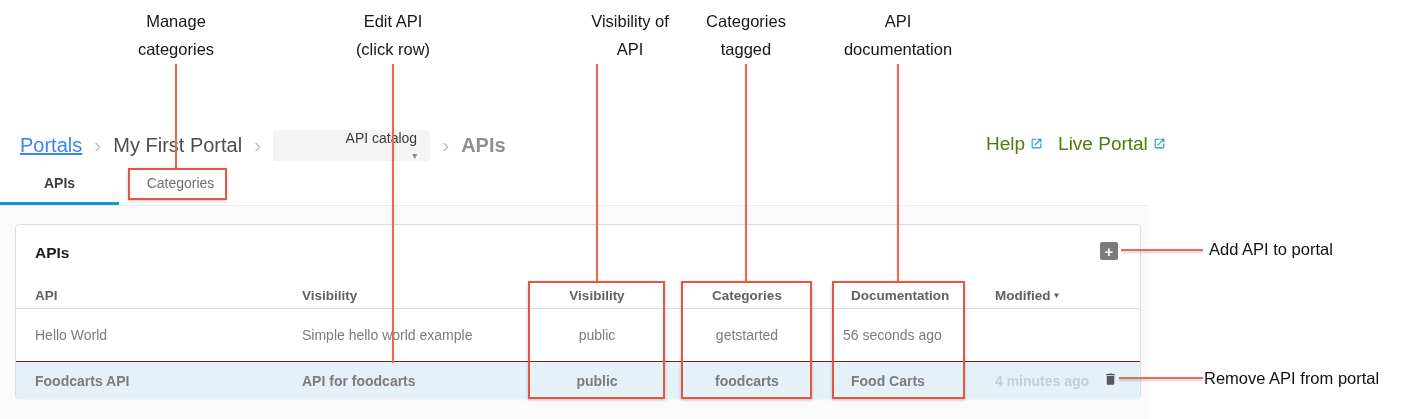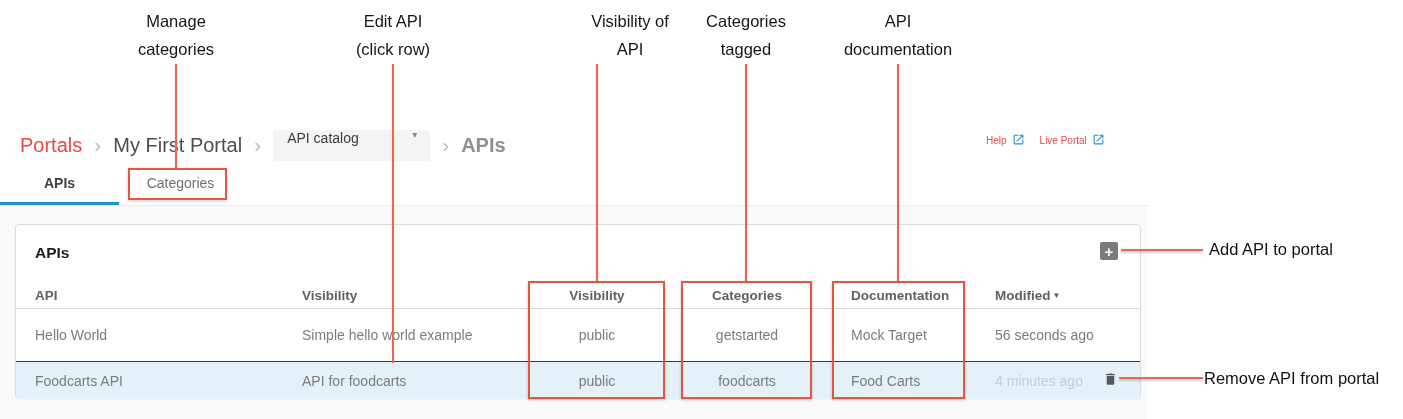--- a/index.html
+++ b/index.html
@@ -18,34 +18,34 @@
   .top-label {
     position:absolute; top:7px; transform:translateX(-50%);
     text-align:center; font-size:16.5px; font-weight:500; color:#161616;
     line-height:28px; white-space:nowrap; z-index:20;
   }
   
   .breadcrumb {
     position:absolute; left:20px; top:129px; height:32px;
     display:flex; align-items:center; font-size:20px; z-index:5;
   }
-  .crumb-dim   { color:#ef4444; }
+  .crumb-dim   { color:#3b82f6;text-decoration:underline; }
   .crumb-dark  { color:#4d4d4d; }
   .crumb-last  { color:#8f8f8f; font-weight:700; }
   .crumb-sep   { color:#bdbdbd; margin:0 12px; font-size:21px; font-weight:400; }
   .crumb-dropdown {
     width:157px; height:31px; background:#f4f4f4; border-radius:3px;
-    display:flex; align-items:flex-start; justify-content:space-between;
-    padding:0 13px 0 14px; font-size:14px; color:#3c3c3c; cursor:pointer;
+    display:flex; align-items:flex-end; justify-content:space-between;
+    padding:0 13px 0 14px; font-size:14px; color:#3c3c3c; cursor:pointer;flex-direction:column;
   }
   .crumb-dropdown .caret { color:#8a8a8a; font-size:10px; line-height:1; }
   
   .header-links {
     position:absolute; left:986px; top:133px; display:flex; gap:15px;
-    font-size:10px; color:#ef4444; align-items:center; z-index:5;
+    font-size:19px; color:#4d7c0f; align-items:center; z-index:5;
   }
   .hlink { display:flex; align-items:center; gap:5px; cursor:pointer; white-space:nowrap; }
   
   .tabbar { position:absolute; left:0; top:172px; width:1148px; height:33px; z-index:5; }
   .tab { position:absolute; top:3px; width:119px; text-align:center; font-size:14px; cursor:pointer; }
   .tab-active   { left:0; color:#414141; font-weight:700; }
   .tab-inactive { left:121px; color:#6f6f6f; }
   .tab-underline { position:absolute; left:0; top:30px; width:119px; height:3px; background:#1b95d2; }
   
   .panel {
@@ -65,21 +65,21 @@
   .trow {
     display:grid; grid-template-columns:267px 226px 138px 162px 152px 1fr;
     align-items:center; padding-left:19px; position:relative;
   }
   .thead {
     height:27px; border-bottom:1px solid #d9d9d9;
     font-size:13.5px; font-weight:700; color:#616161;
   }
   .tbody-row { font-size:14px; color:#7c7c7c; }
   .row-1 { height:53px; border-bottom:1px solid #7f1d1d; }
-  .row-2 { height:37px; background:#e4f1f8; border-radius:0 0 4px 4px; }
+  .row-2 { height:37px; background:#e4f1f8; border-radius:0 0 4px 4px;font-weight:bold; }
   .cell-center { text-align:center; }
   .cell-doc    { padding-left:23px; }
   .cell-mod    { padding-left:15px; }
   .mod-faded   { color:#c3ced6; }
   .sort-caret  { font-size:8px; color:#5b5b5b; vertical-align:2px; margin-left:2px; }
   .trash-btn {
     position:absolute; right:21px; top:50%; transform:translateY(-50%);
     width:18px; height:20px; background:none; border:none; cursor:pointer;
     display:flex; align-items:center; justify-content:center;
   }
@@ -191,21 +191,20 @@
       <div class="cell-mod">
         <span>Modified</span><span class="sort-caret">▼</span>
       </div>
     </div>
 
     <div class="trow tbody-row row-1">
       <div>Hello World</div>
       <div>Simple hello world example</div>
       <div class="cell-center">public</div>
       <div class="cell-center">getstarted</div>
-      <div class="cell-doc">Mock Target</div>
       <div class="cell-mod">56 seconds ago</div>
     </div>
 
     <div class="trow tbody-row row-2">
       <div>Foodcarts API</div>
       <div>API for foodcarts</div>
       <div class="cell-center">public</div>
       <div class="cell-center">foodcarts</div>
       <div class="cell-doc">Food Carts</div>
       <div class="cell-mod mod-faded">4 minutes ago</div>

